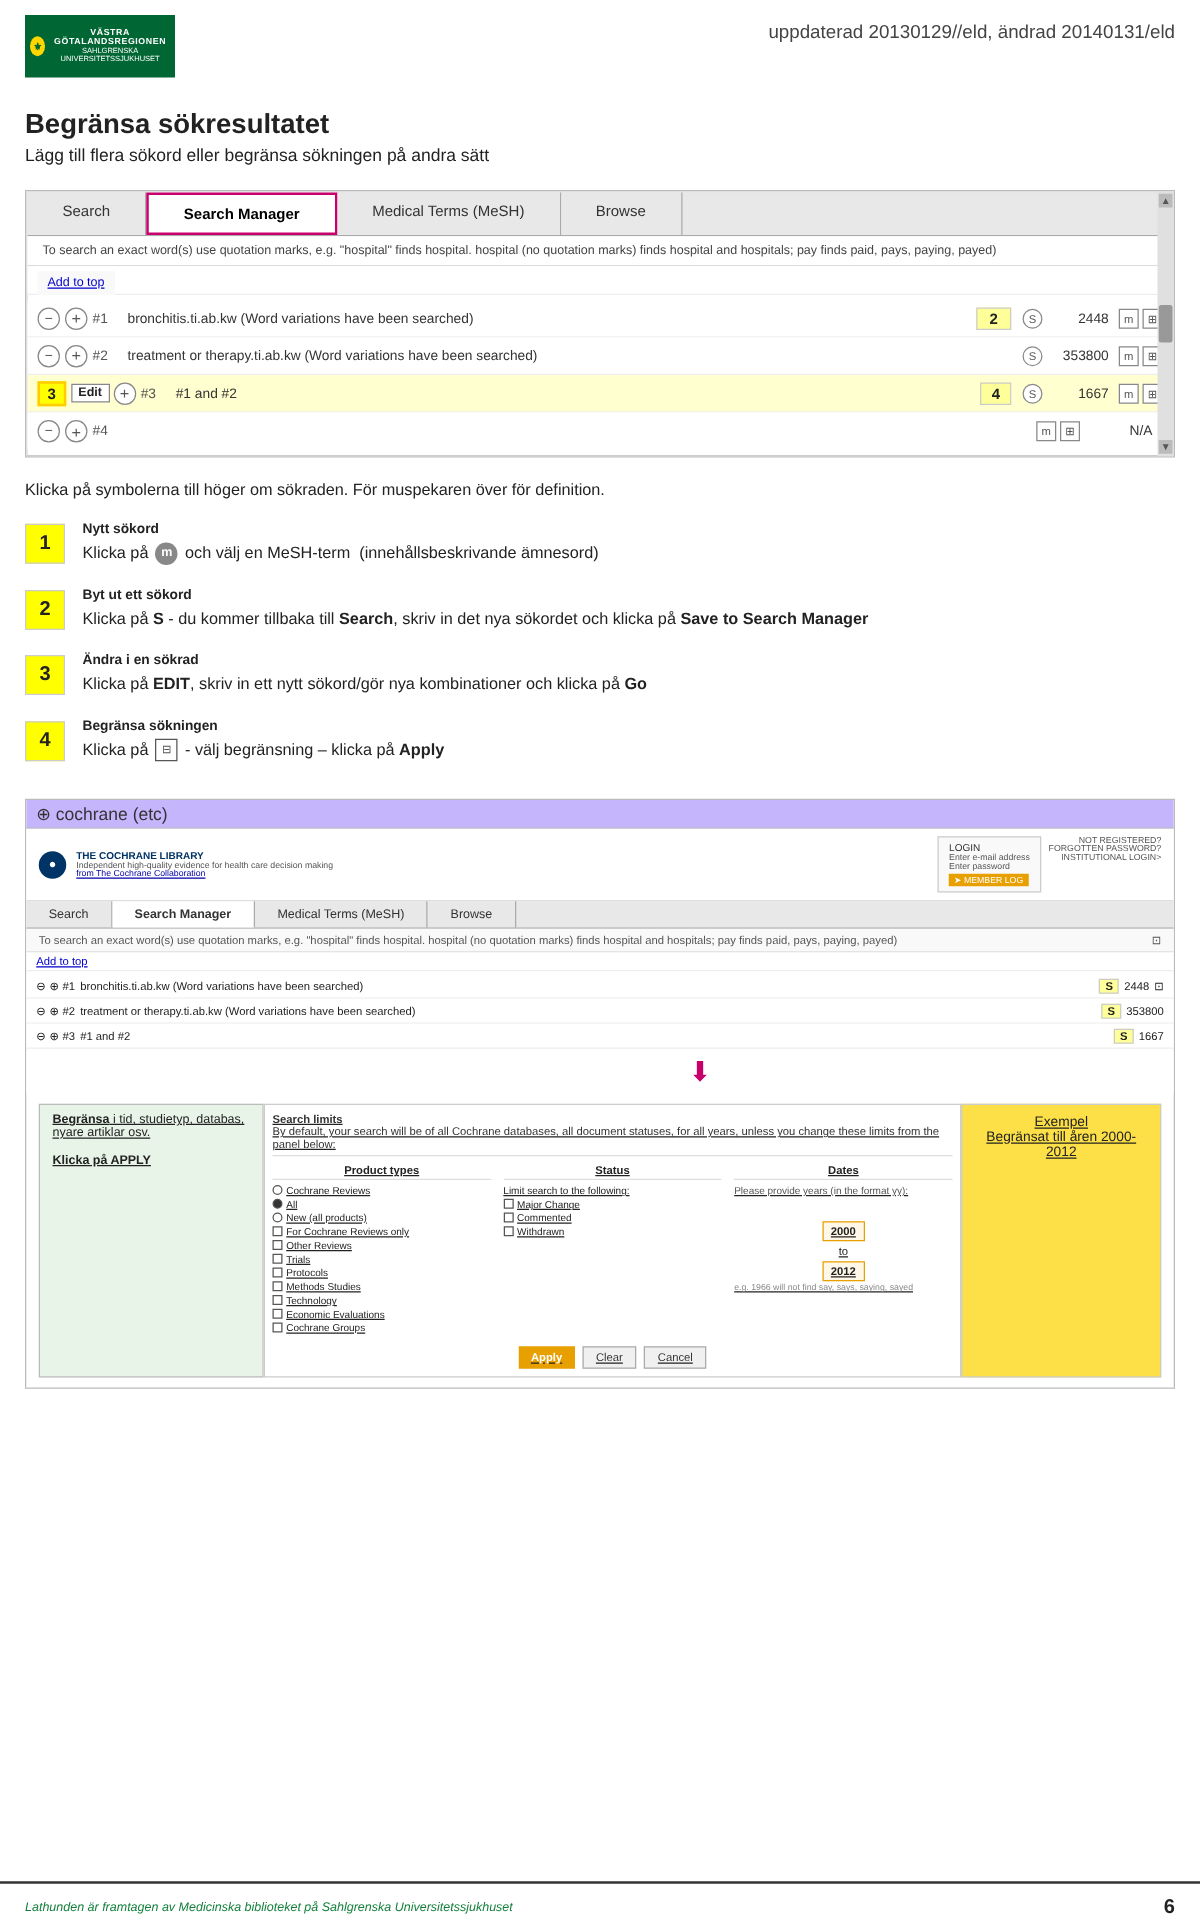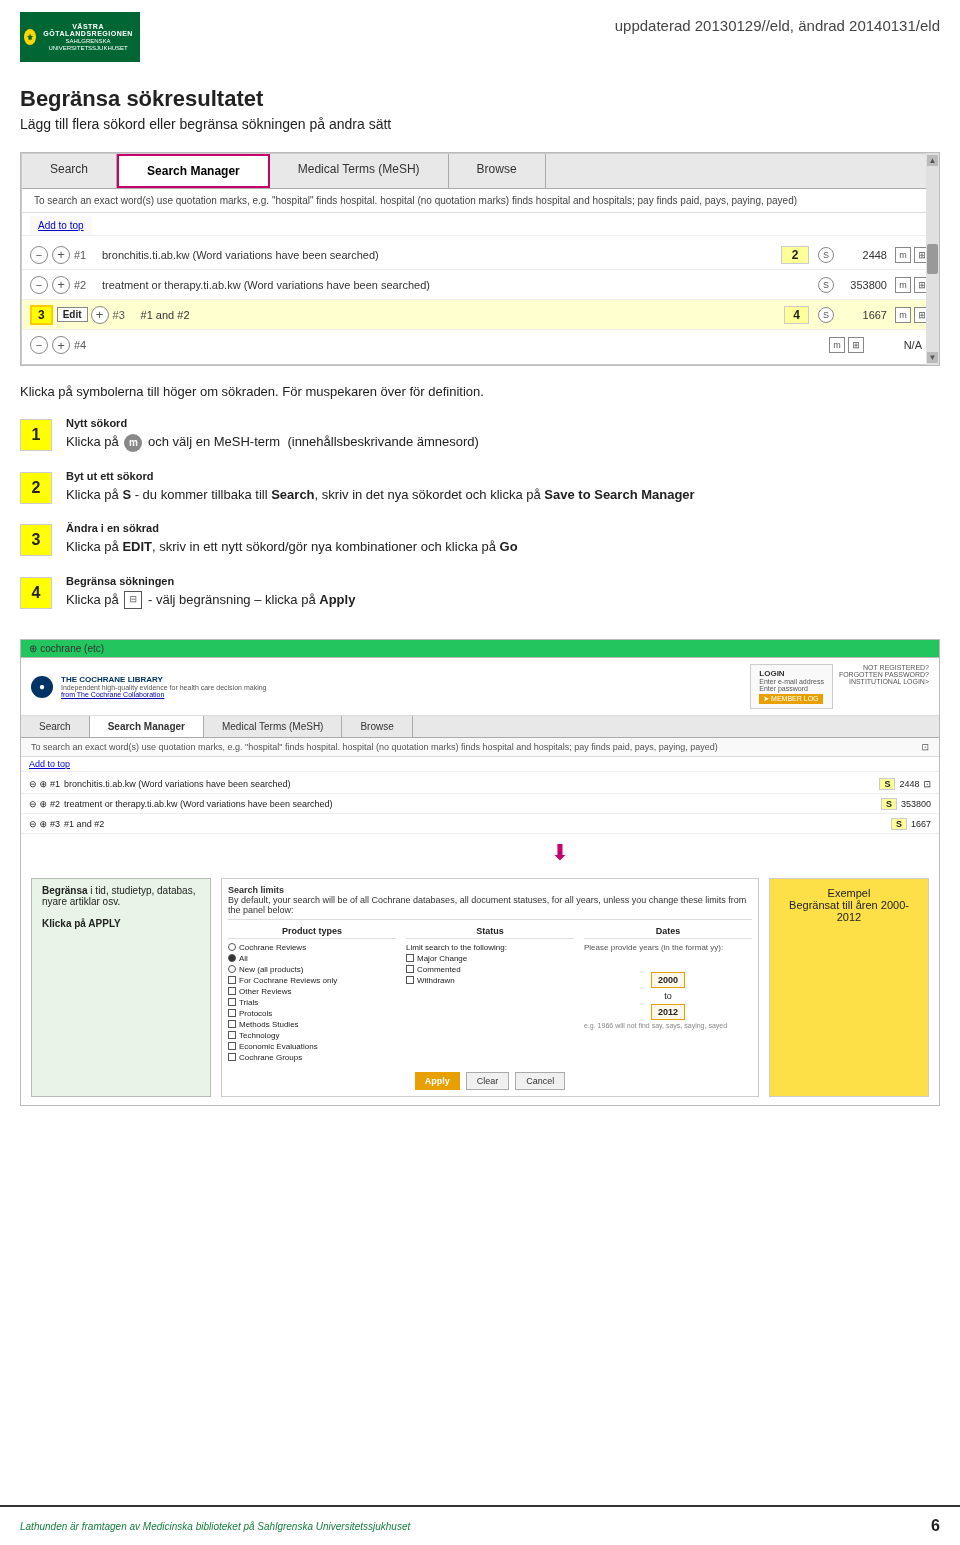--- a/index.html
+++ b/index.html
@@ -355,22 +355,22 @@
       padding: 2px 8px;
       border-bottom: 1px solid #eee;
       min-height: 20px;
       background: #fff;
       font-size: 9px;
     }
 
     
     .limits-area {
       display: flex;
-      gap: 10px;
       padding: 8px 10px;
+      text-decoration: underline;
     }
 
     .limits-panel {
       background: #e8f4e8;
       border: 1px solid #bbb;
       padding: 6px 10px;
       font-size: 10px;
       color: #222;
       min-width: 150px;
       max-width: 180px;
@@ -691,36 +691,36 @@
     <div class="section-content">
       <div class="section-heading">Begränsa sökningen</div>
       <div class="section-body">
         Klicka på <span class="limit-icon">⊟</span> - välj begränsning – klicka på <b>Apply</b>
       </div>
     </div>
   </div>
 </div>
 
 <div class="screenshot-wrapper" style="margin-top:4px;margin-bottom:60px;">
-  <div style="background:#22c55e;padding:3px 8px;font-size:10px;color:#333;border-bottom:1px solid #bbb;">
+  <div style="background:#c4b5fd;padding:3px 8px;font-size:14px;color:#333;border-bottom:1px solid #bbb;">
     <span>⊕ cochrane (etc)</span>
   </div>
 
   <div style="background:#fff;padding:6px 10px;border-bottom:1px solid #ddd;display:flex;align-items:center;gap:8px;">
     <div style="width:22px;height:22px;background:#003366;border-radius:50%;display:flex;align-items:center;justify-content:center;">
       <span style="color:#fff;font-size:10px;">●</span>
     </div>
     <div>
       <div style="font-size:8px;font-weight:bold;color:#003366;">THE COCHRANE LIBRARY</div>
       <div style="font-size:7px;color:#555;">Independent high-quality evidence for health care decision making</div>
       <div style="font-size:7px;color:#0000aa;text-decoration:underline;">from The Cochrane Collaboration</div>
     </div>
     <div style="margin-left:auto;display:flex;gap:6px;align-items:flex-start;">
       <div style="font-size:8px;border:1px solid #ccc;padding:4px 8px;background:#f9f9f9;">
-        <div style="font-weight:bold;font-size:8px;color:#333;">LOGIN</div>
+        <div style="font-weight:normal;font-size:8px;color:#333;">LOGIN</div>
         <div style="font-size:7px;color:#555;">Enter e-mail address</div>
         <div style="font-size:7px;color:#555;">Enter password</div>
         <div style="display:flex;gap:4px;margin-top:2px;font-size:7px;">
           <span style="background:#e8a000;color:#fff;padding:1px 4px;cursor:pointer;">➤ MEMBER LOG</span>
         </div>
       </div>
       <div style="font-size:7px;color:#555;text-align:right;">
         <div>NOT REGISTERED?</div>
         <div>FORGOTTEN PASSWORD?</div>
         <div>INSTITUTIONAL LOGIN&gt;</div>

